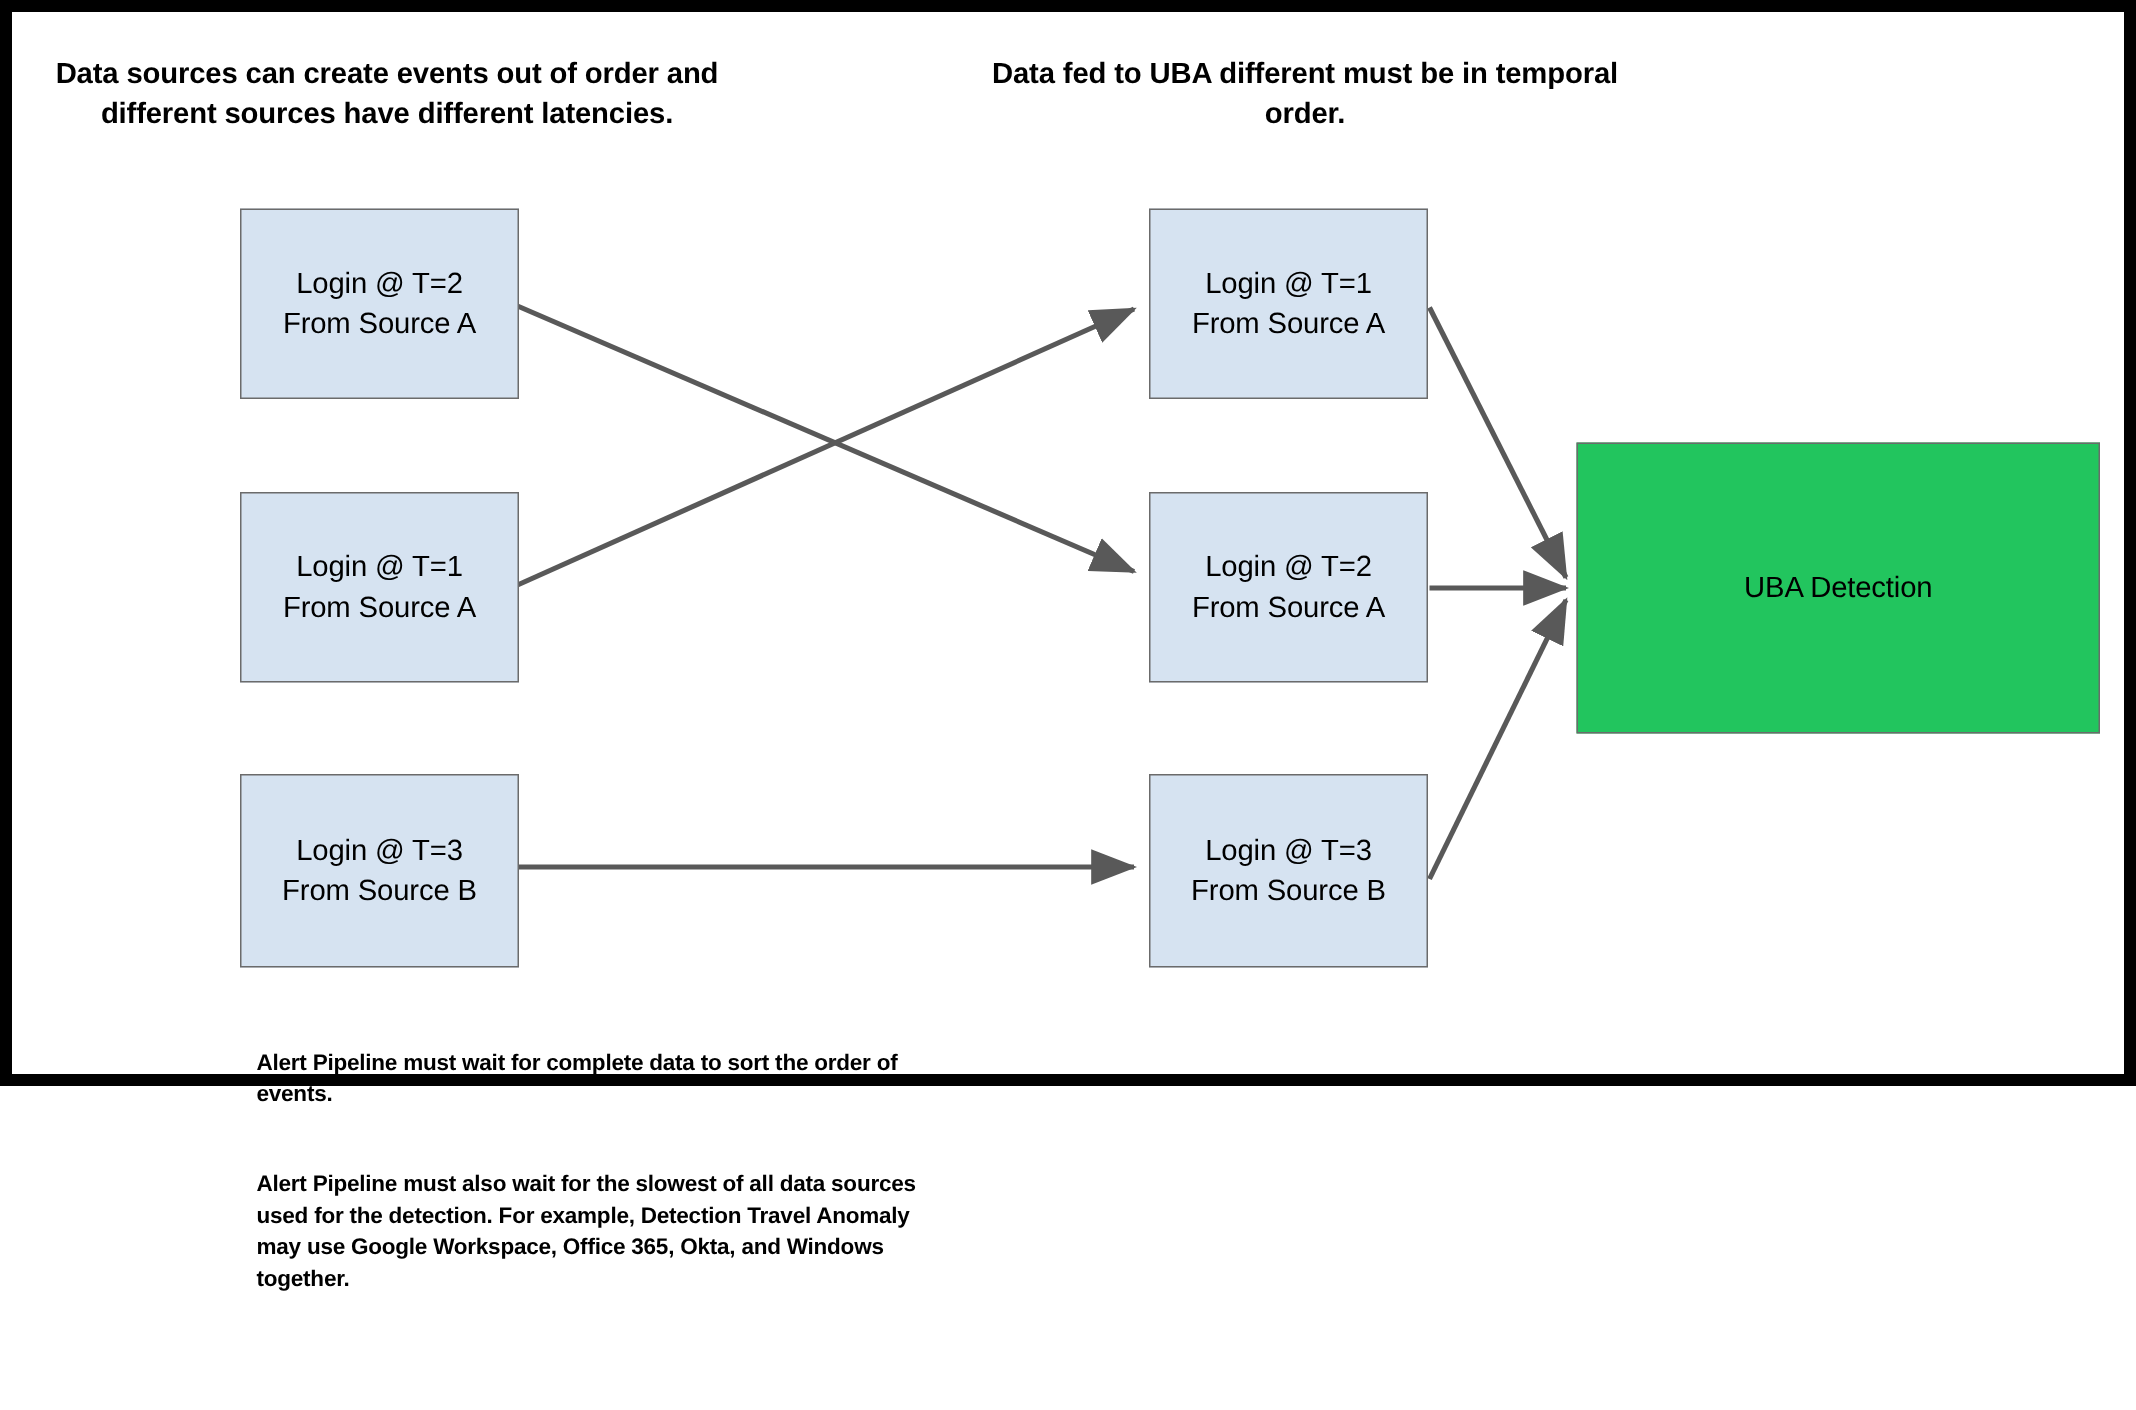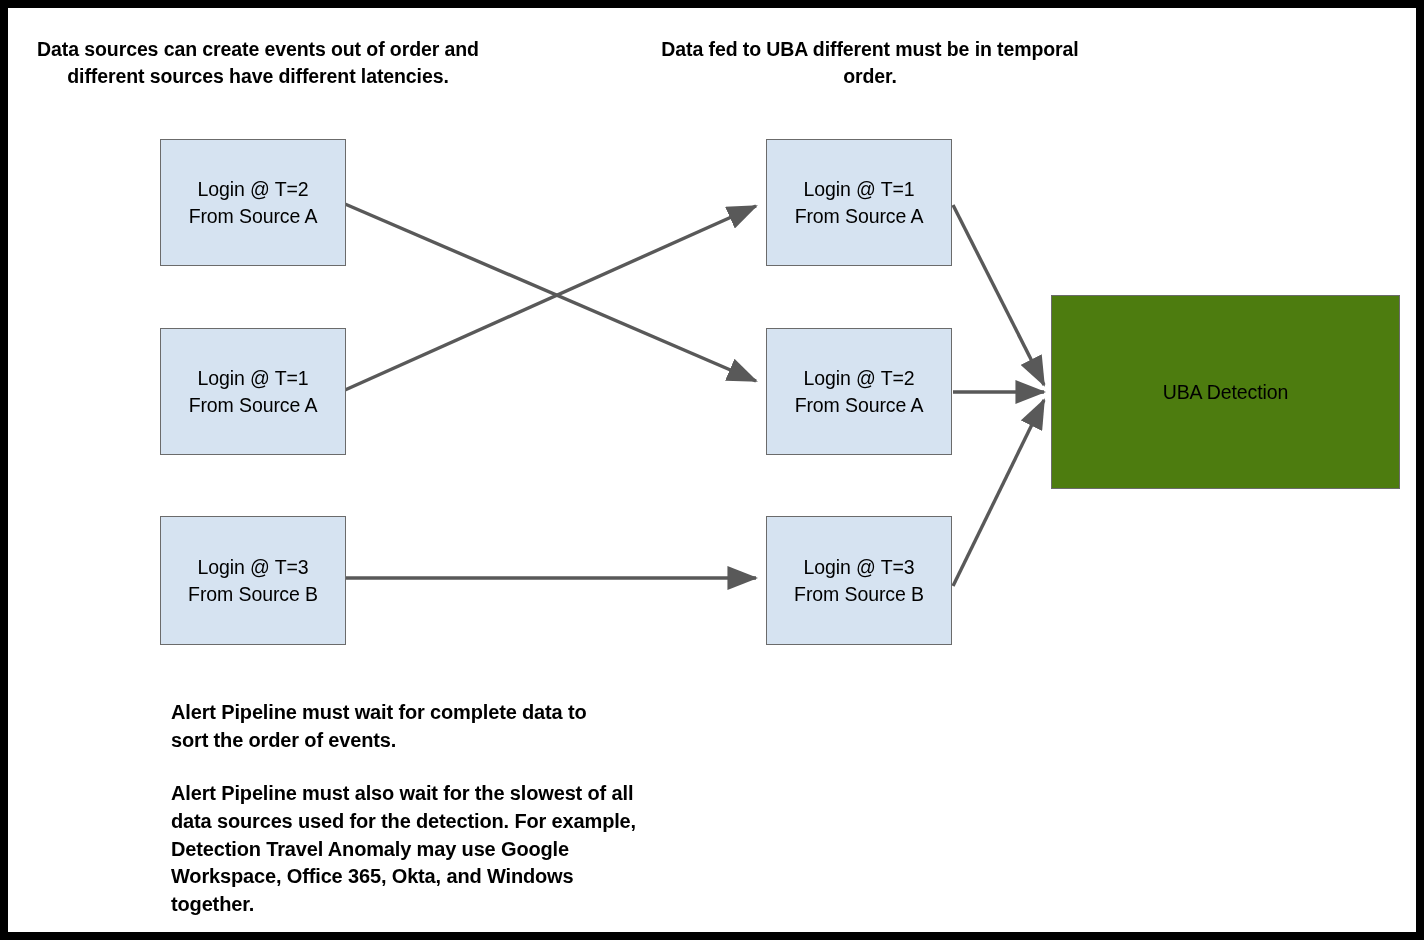--- a/index.html
+++ b/index.html
@@ -9,21 +9,21 @@
   }
   body {
     width: 1424px;
     height: 940px;
     font-family: "Liberation Sans", sans-serif;
     overflow: hidden;
   }
   #canvas {
     position: relative;
     width: 1424px;
-    height: 940px;
+    height: 724px;
     background: #ffffff;
     box-sizing: border-box;
     border: 8px solid #000000;
   }
   #stage {
     position: absolute;
     left: 0;
     top: 0;
     width: 1408px;
     height: 924px;
@@ -59,25 +59,25 @@
     font-weight: normal;
     color: #000000;
     line-height: 1.38;
     white-space: pre-line;
     letter-spacing: -0.1px;
   }
   .node.event {
     background: #d6e3f1;
   }
   .node.detection {
-    background: #4d7c0f;
+    background: #22c55e;
   }
   .note {
     position: absolute;
-    font-size: 20px;
+    font-size: 15px;
     font-weight: bold;
     color: #000000;
     line-height: 1.39;
     text-align: left;
     letter-spacing: -0.15px;
   }
 </style>
 </head>
 <body>
 

